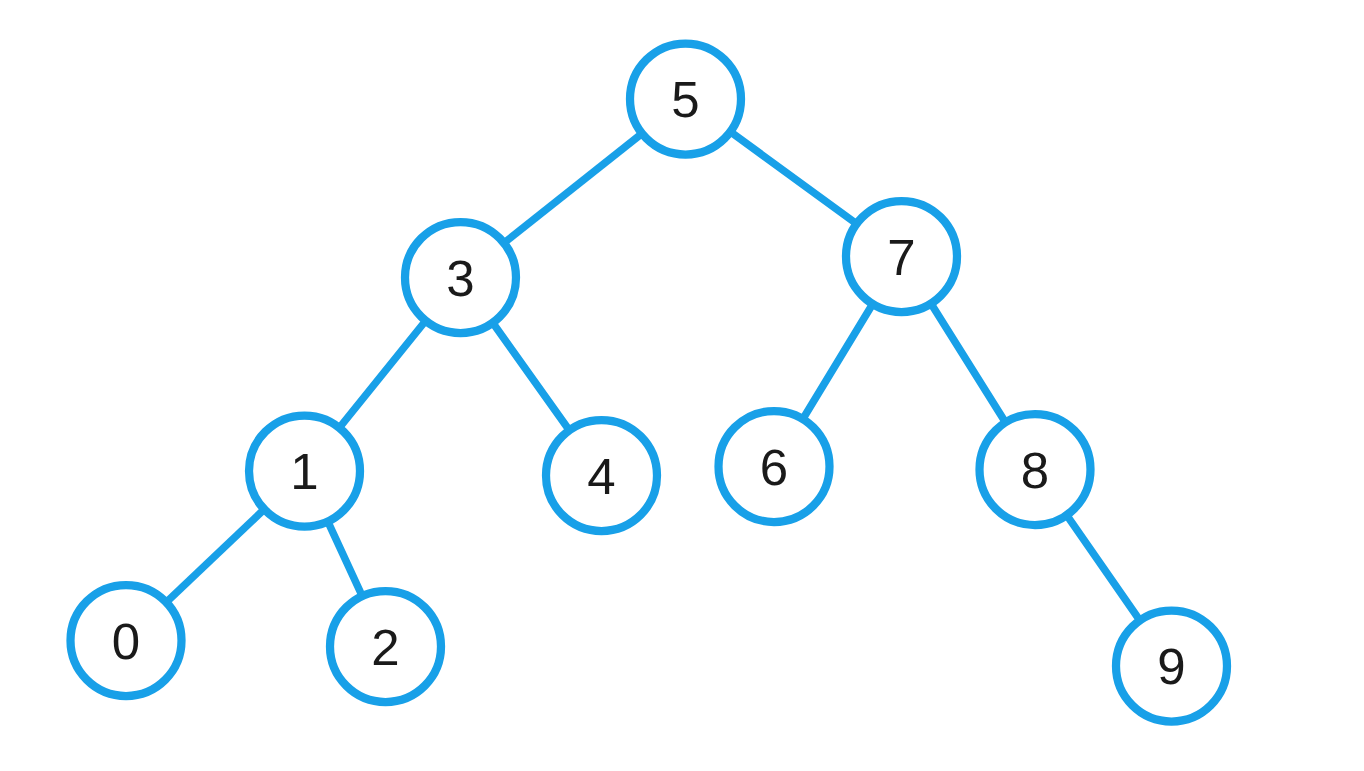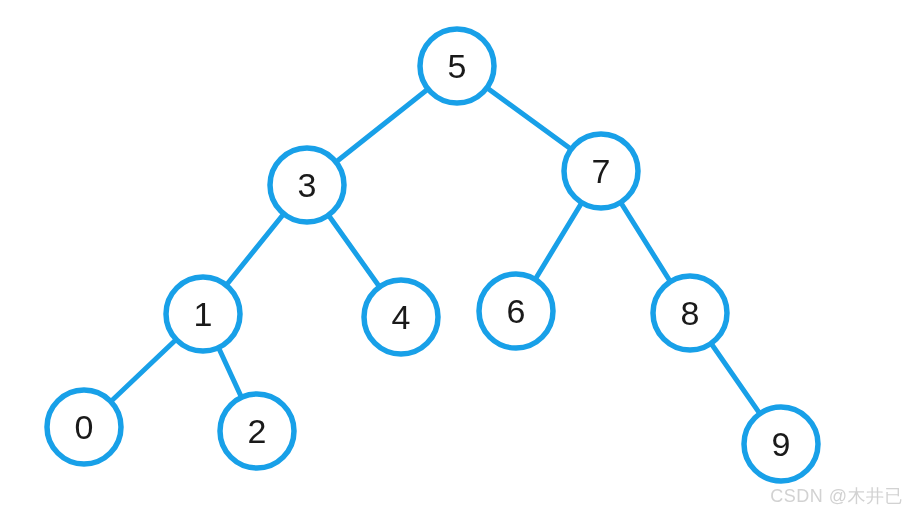--- a/index.html
+++ b/index.html
@@ -92,14 +92,13 @@
       </g>
       <g>
         <circle cx="257" cy="431" r="37" stroke="#18A0E8" stroke-width="5.5" class="node-circle"></circle>
         <text x="257" y="431" dy="0.36em" class="node-label" fill="#1a1a1a">2</text>
       </g>
       <g>
         <circle cx="781" cy="444" r="37" stroke="#18A0E8" stroke-width="5.5" class="node-circle"></circle>
         <text x="781" y="444" dy="0.36em" class="node-label" fill="#1a1a1a">9</text>
       </g>
     </svg>
-  <div class="watermark" style="color:#d2d2d2;">CSDN @木井已</div>
 </div>
 
 </body></html>

